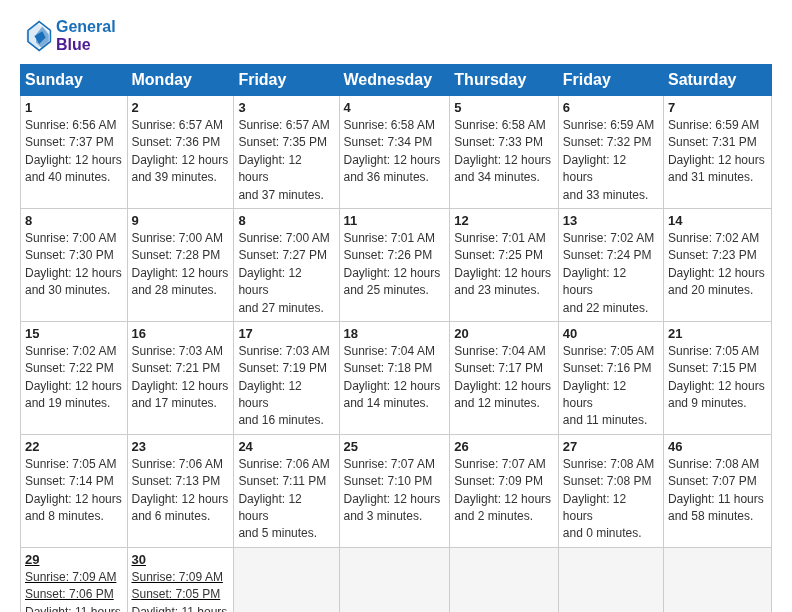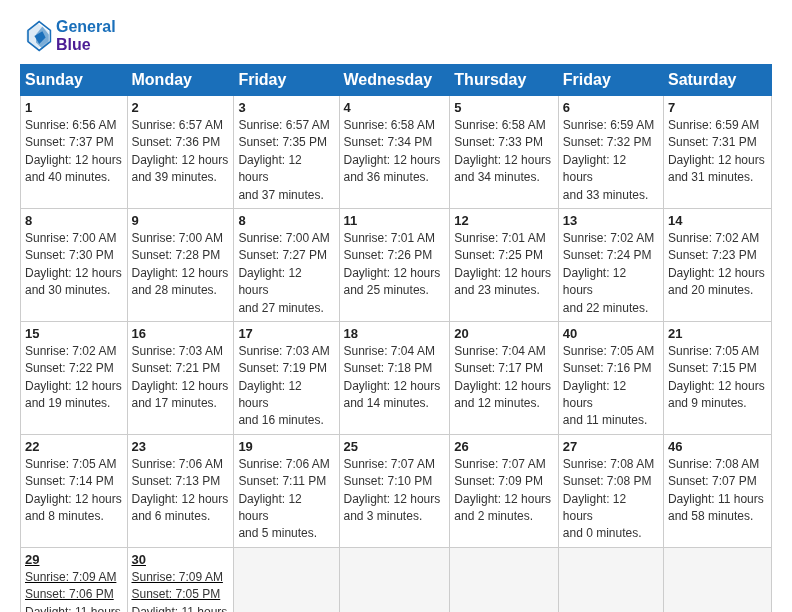--- a/index.html
+++ b/index.html
@@ -286,21 +286,21 @@
 and 8 minutes.</div>
           </td>
           <td>
             <span class="day-number">23</span>
             <div class="day-info" style="white-space: pre-line;">Sunrise: 7:06 AM
 Sunset: 7:13 PM
 Daylight: 12 hours
 and 6 minutes.</div>
           </td>
           <td>
-            <span class="day-number">19</span>
+            <span class="day-number">24</span>
             <div class="day-info" style="white-space: pre-line;">Sunrise: 7:06 AM
 Sunset: 7:11 PM
 Daylight: 12 hours
 and 5 minutes.</div>
           </td>
           <td>
             <span class="day-number">25</span>
             <div class="day-info" style="white-space: pre-line;">Sunrise: 7:07 AM
 Sunset: 7:10 PM
 Daylight: 12 hours

